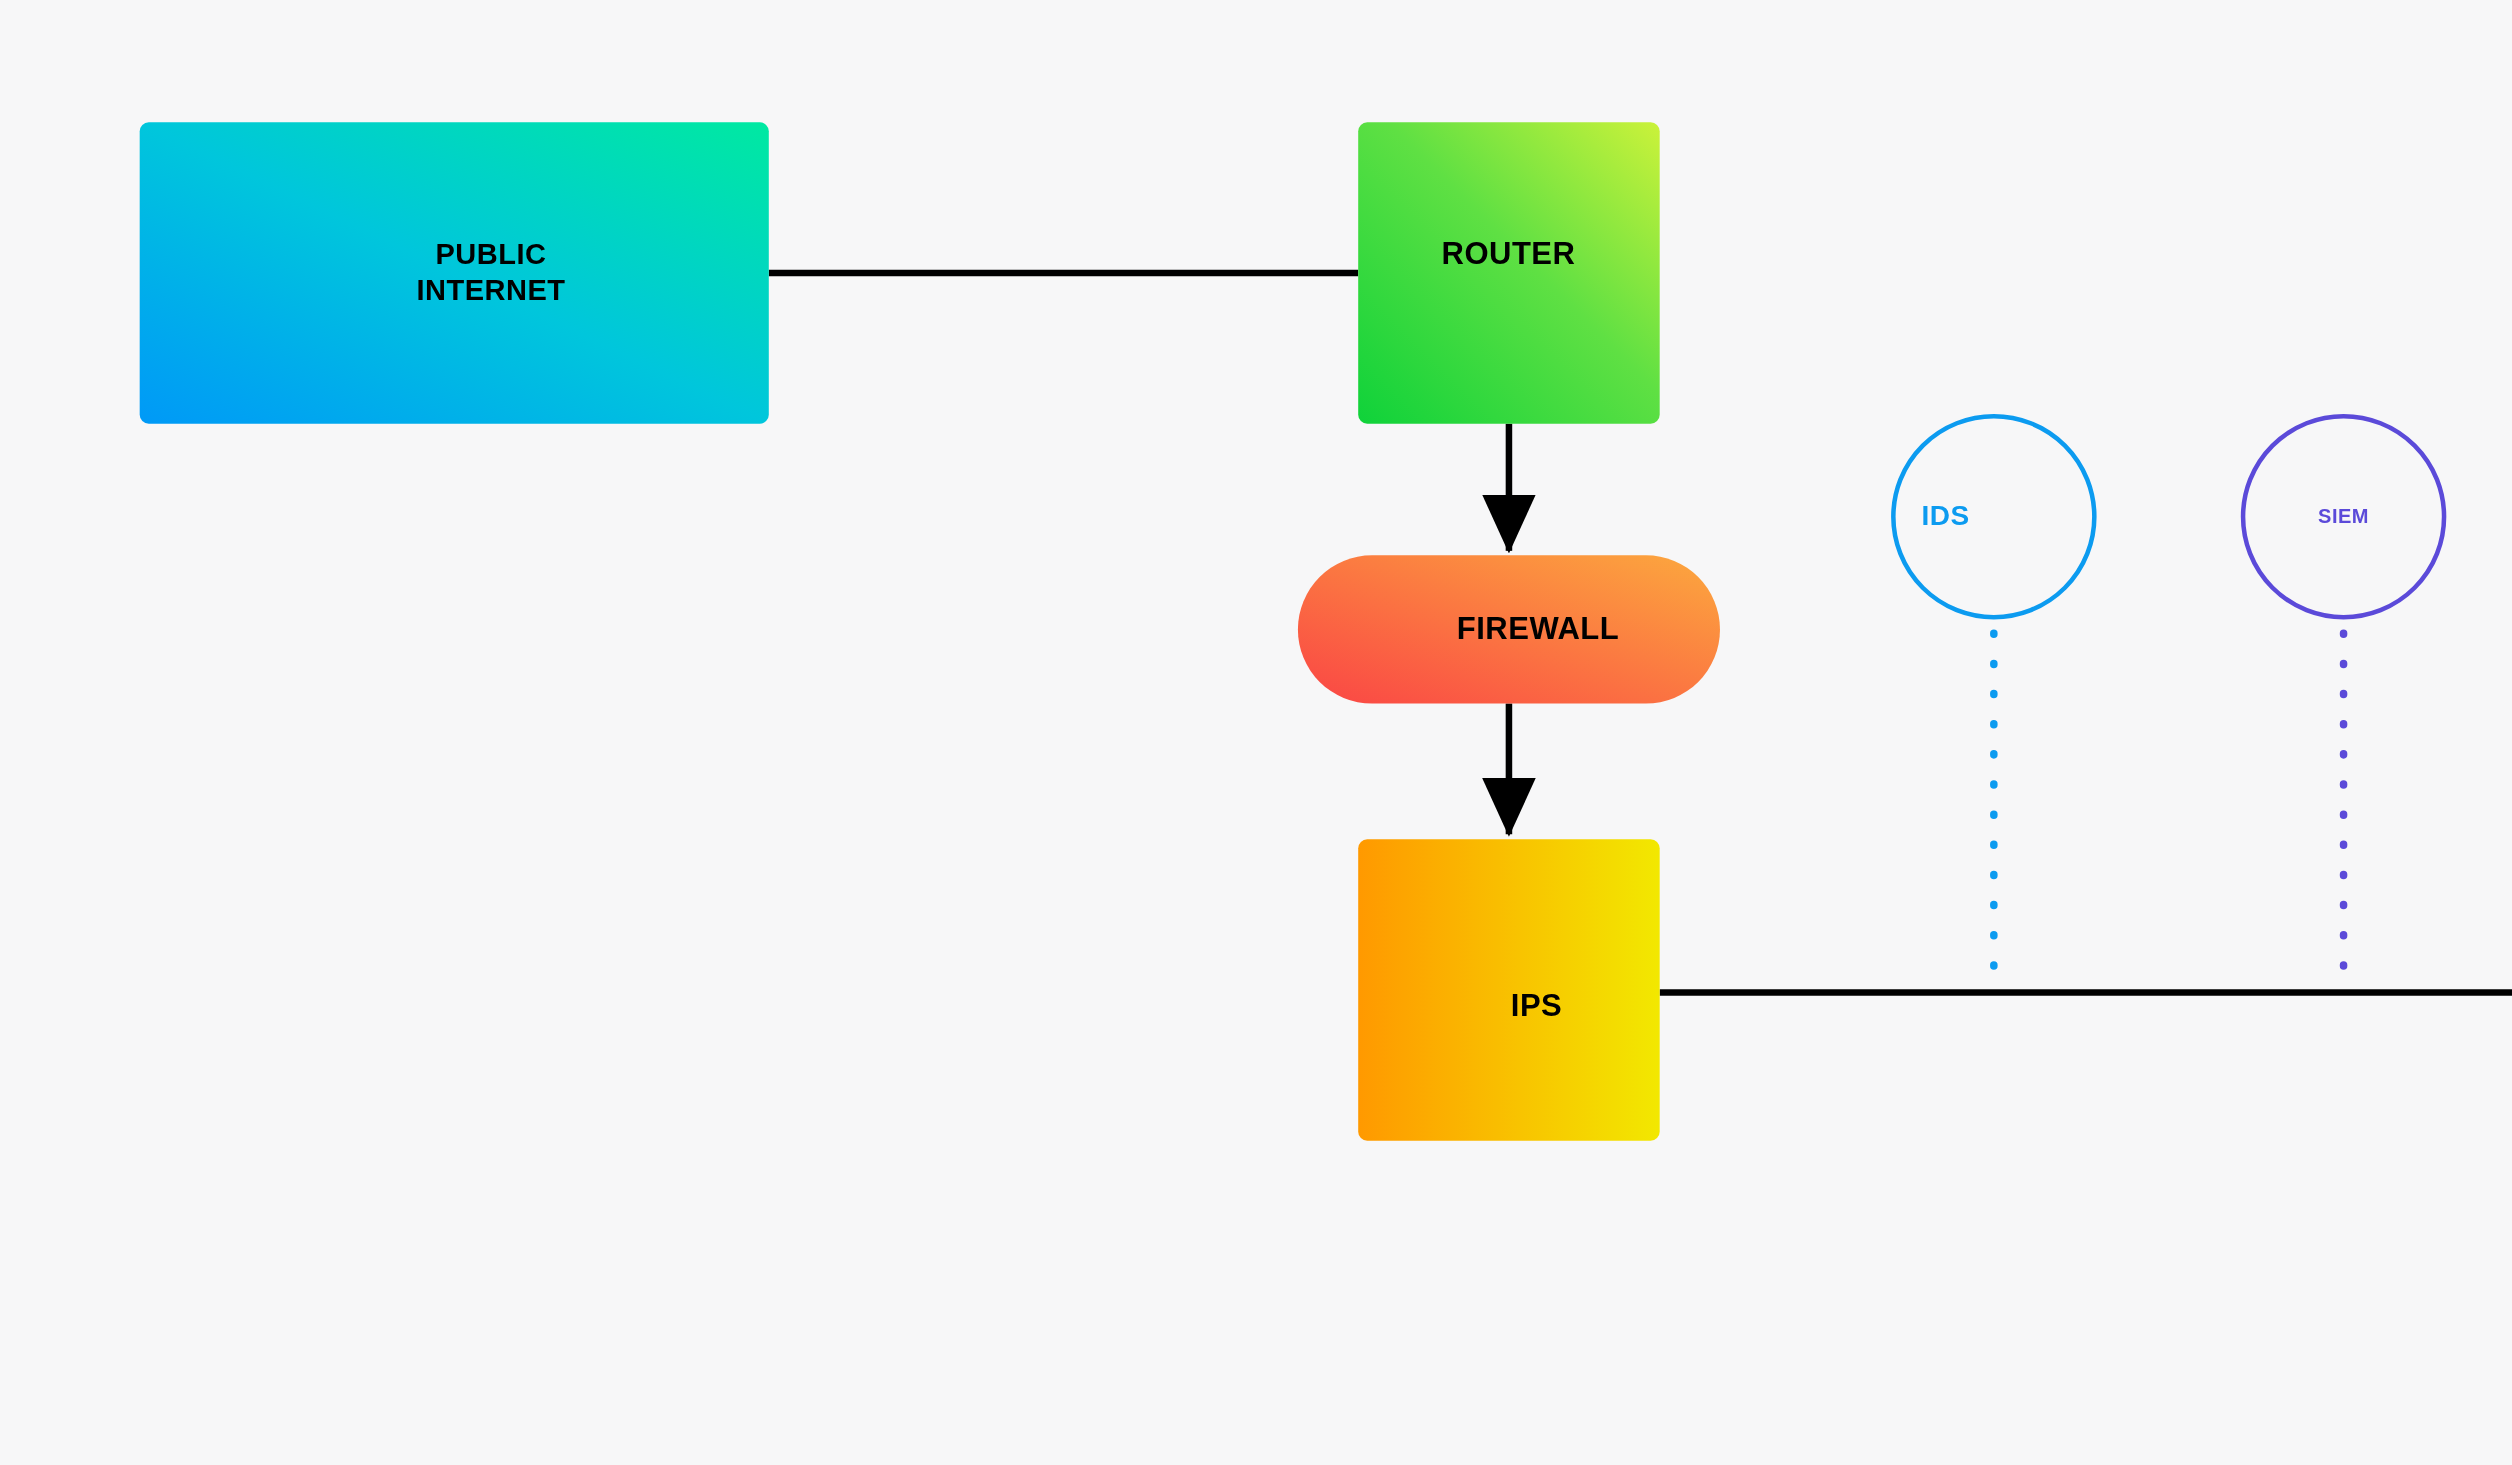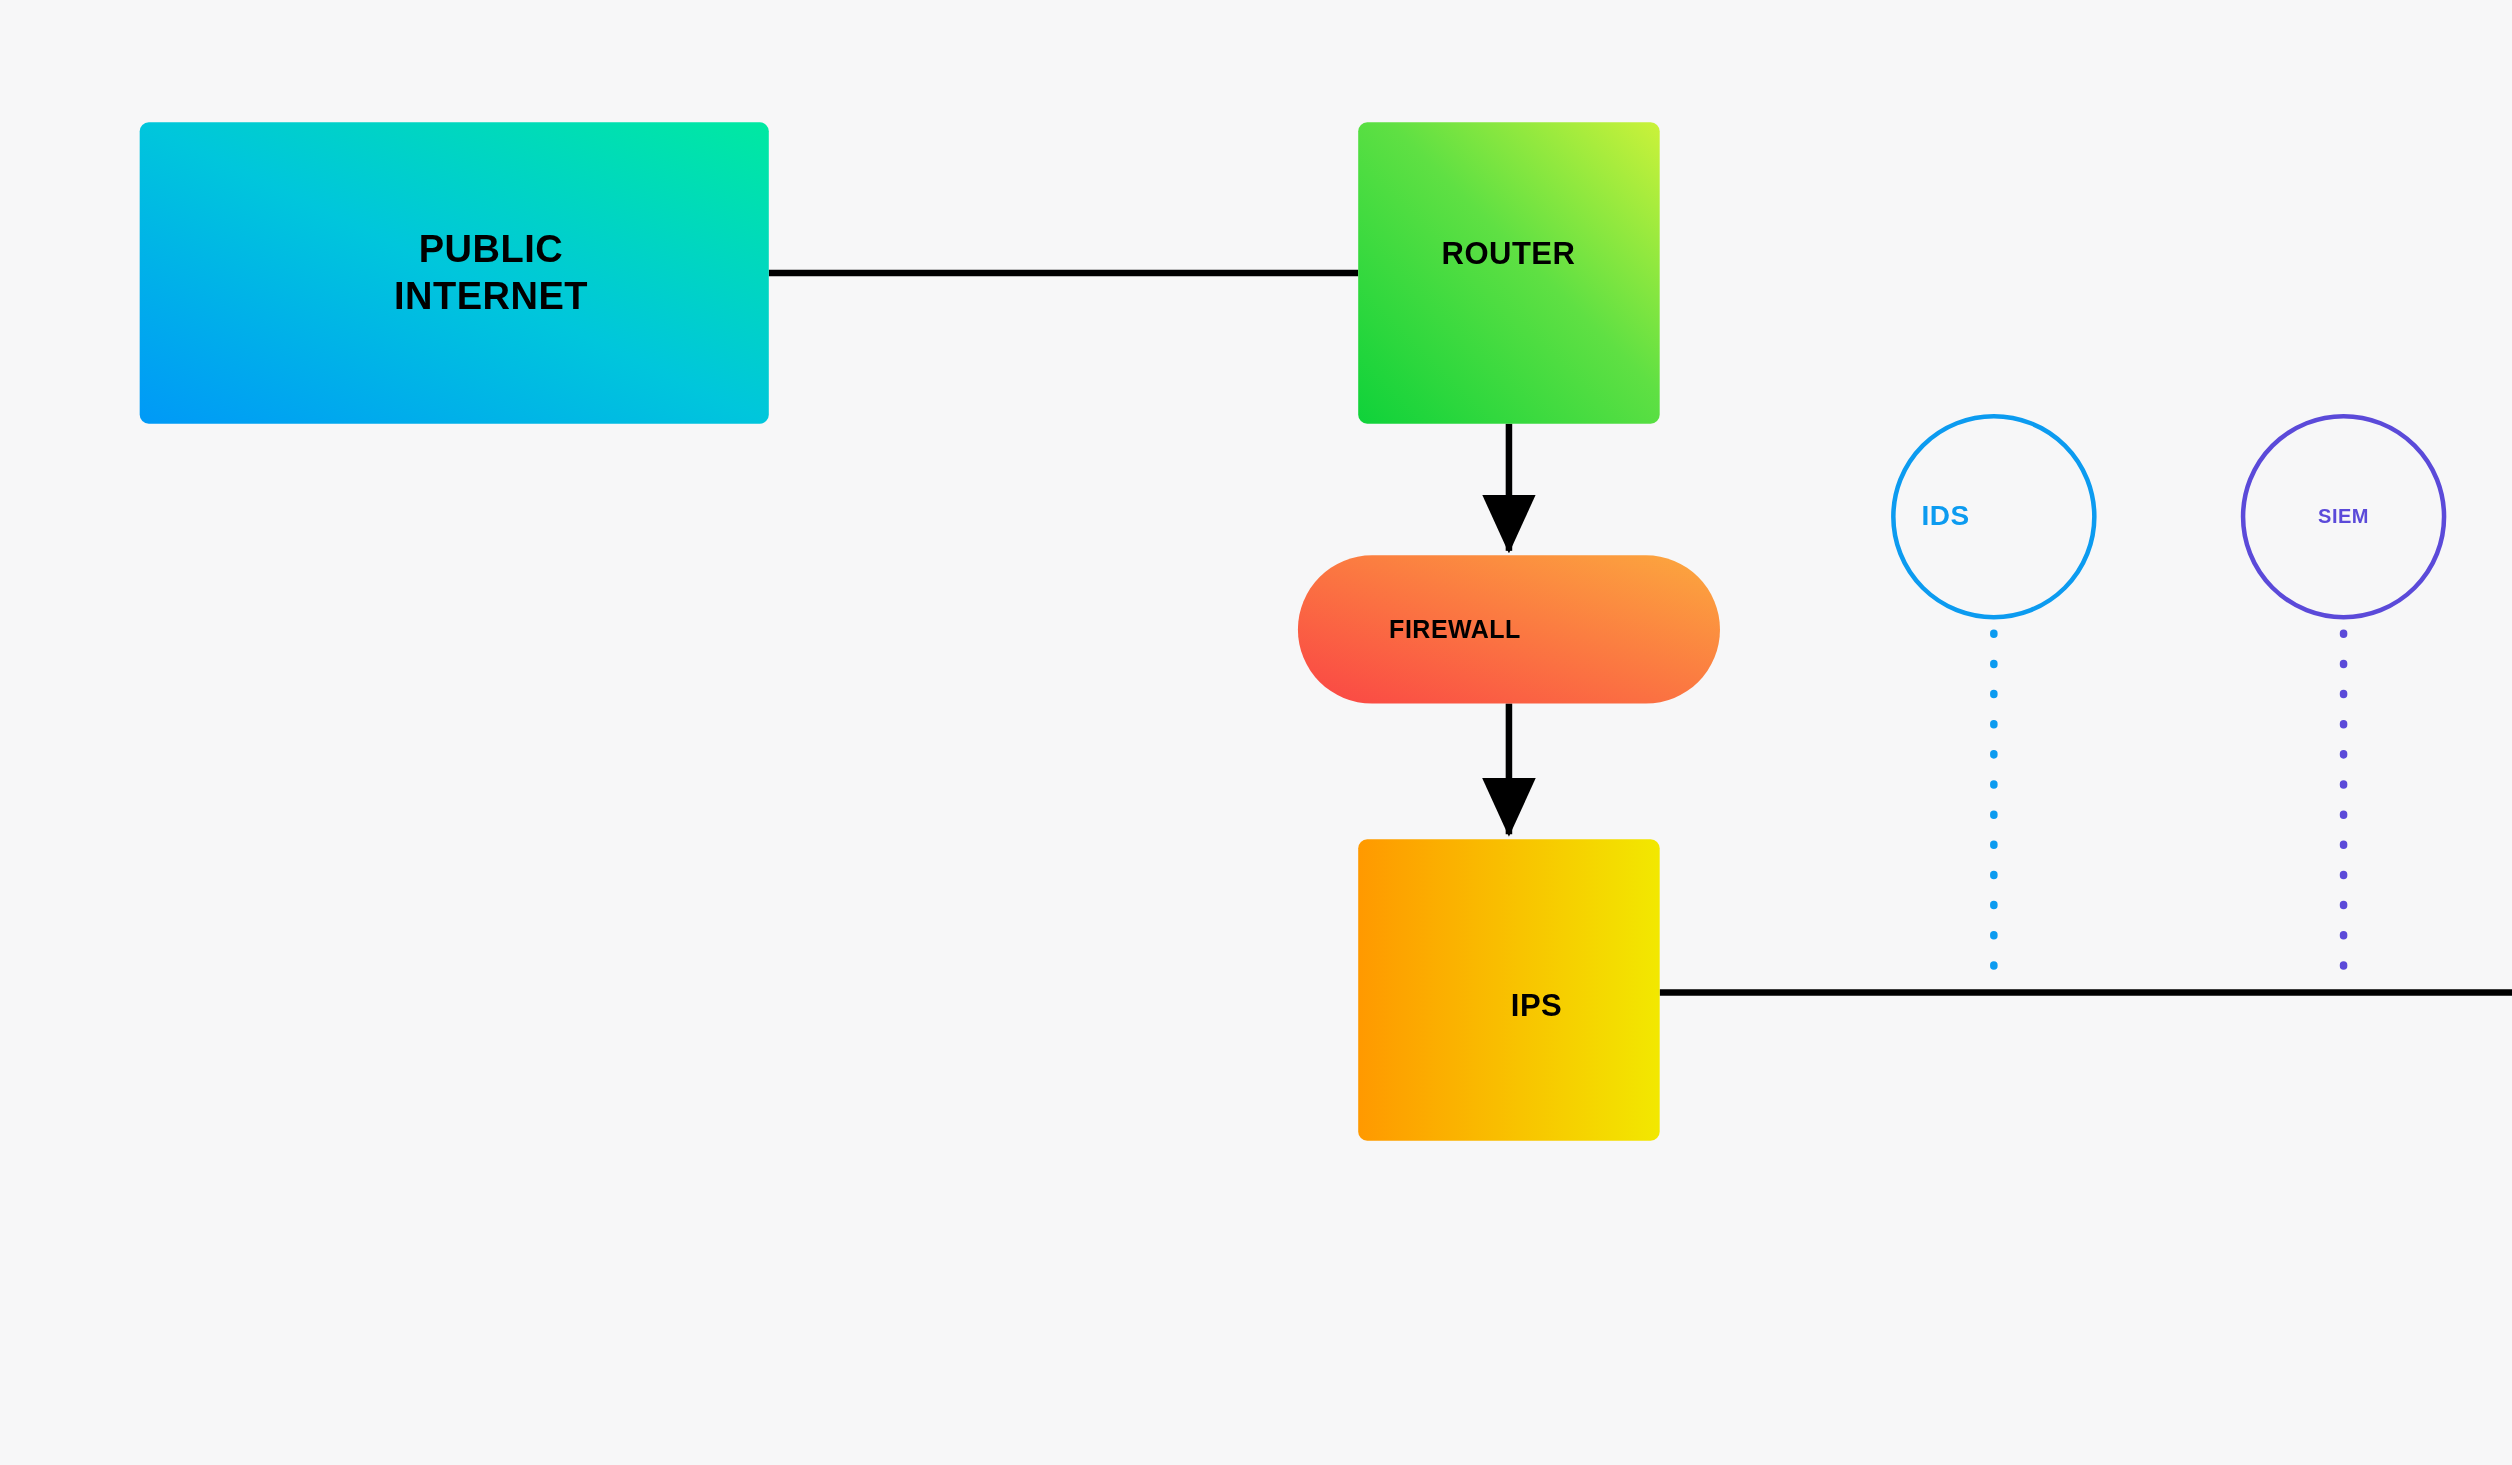--- a/index.html
+++ b/index.html
@@ -31,31 +31,31 @@
     text-align: center;
     font-weight: bold;
     pointer-events: none;
     white-space: pre-line;
     line-height: 1.22;
   }
   .label-black { color: #000000; }
 
   #label-public-internet {
     left: 140px; top: 122px; width: 702px; height: 301px;
-    font-size: 38px; letter-spacing: 0.5px;
+    font-size: 29px; letter-spacing: 0.5px;
   }
   #label-router {
     left: 1358px; top: 115px; width: 301px; height: 301px;
     font-size: 31px; letter-spacing: 0.5px;
     align-items: center; justify-content: flex-start; padding-top: 120px;
     box-sizing: border-box;
   }
   #label-firewall {
-    left: 1244px; top: 555px; width: 422px; height: 148px;
-    font-size: 25px; letter-spacing: 0.5px;
+    left: 1327px; top: 555px; width: 422px; height: 148px;
+    font-size: 31px; letter-spacing: 0.5px;
   }
   #label-ips {
     left: 1358px; top: 839px; width: 301px; height: 301px;
     font-size: 31px; letter-spacing: 0.5px;
     align-items: center; justify-content: flex-start; padding-top: 148px;
     box-sizing: border-box;
     margin-left: 28px;
   }
   #label-ids {
     left: 1845px; top: 416px; width: 201px; height: 201px;

